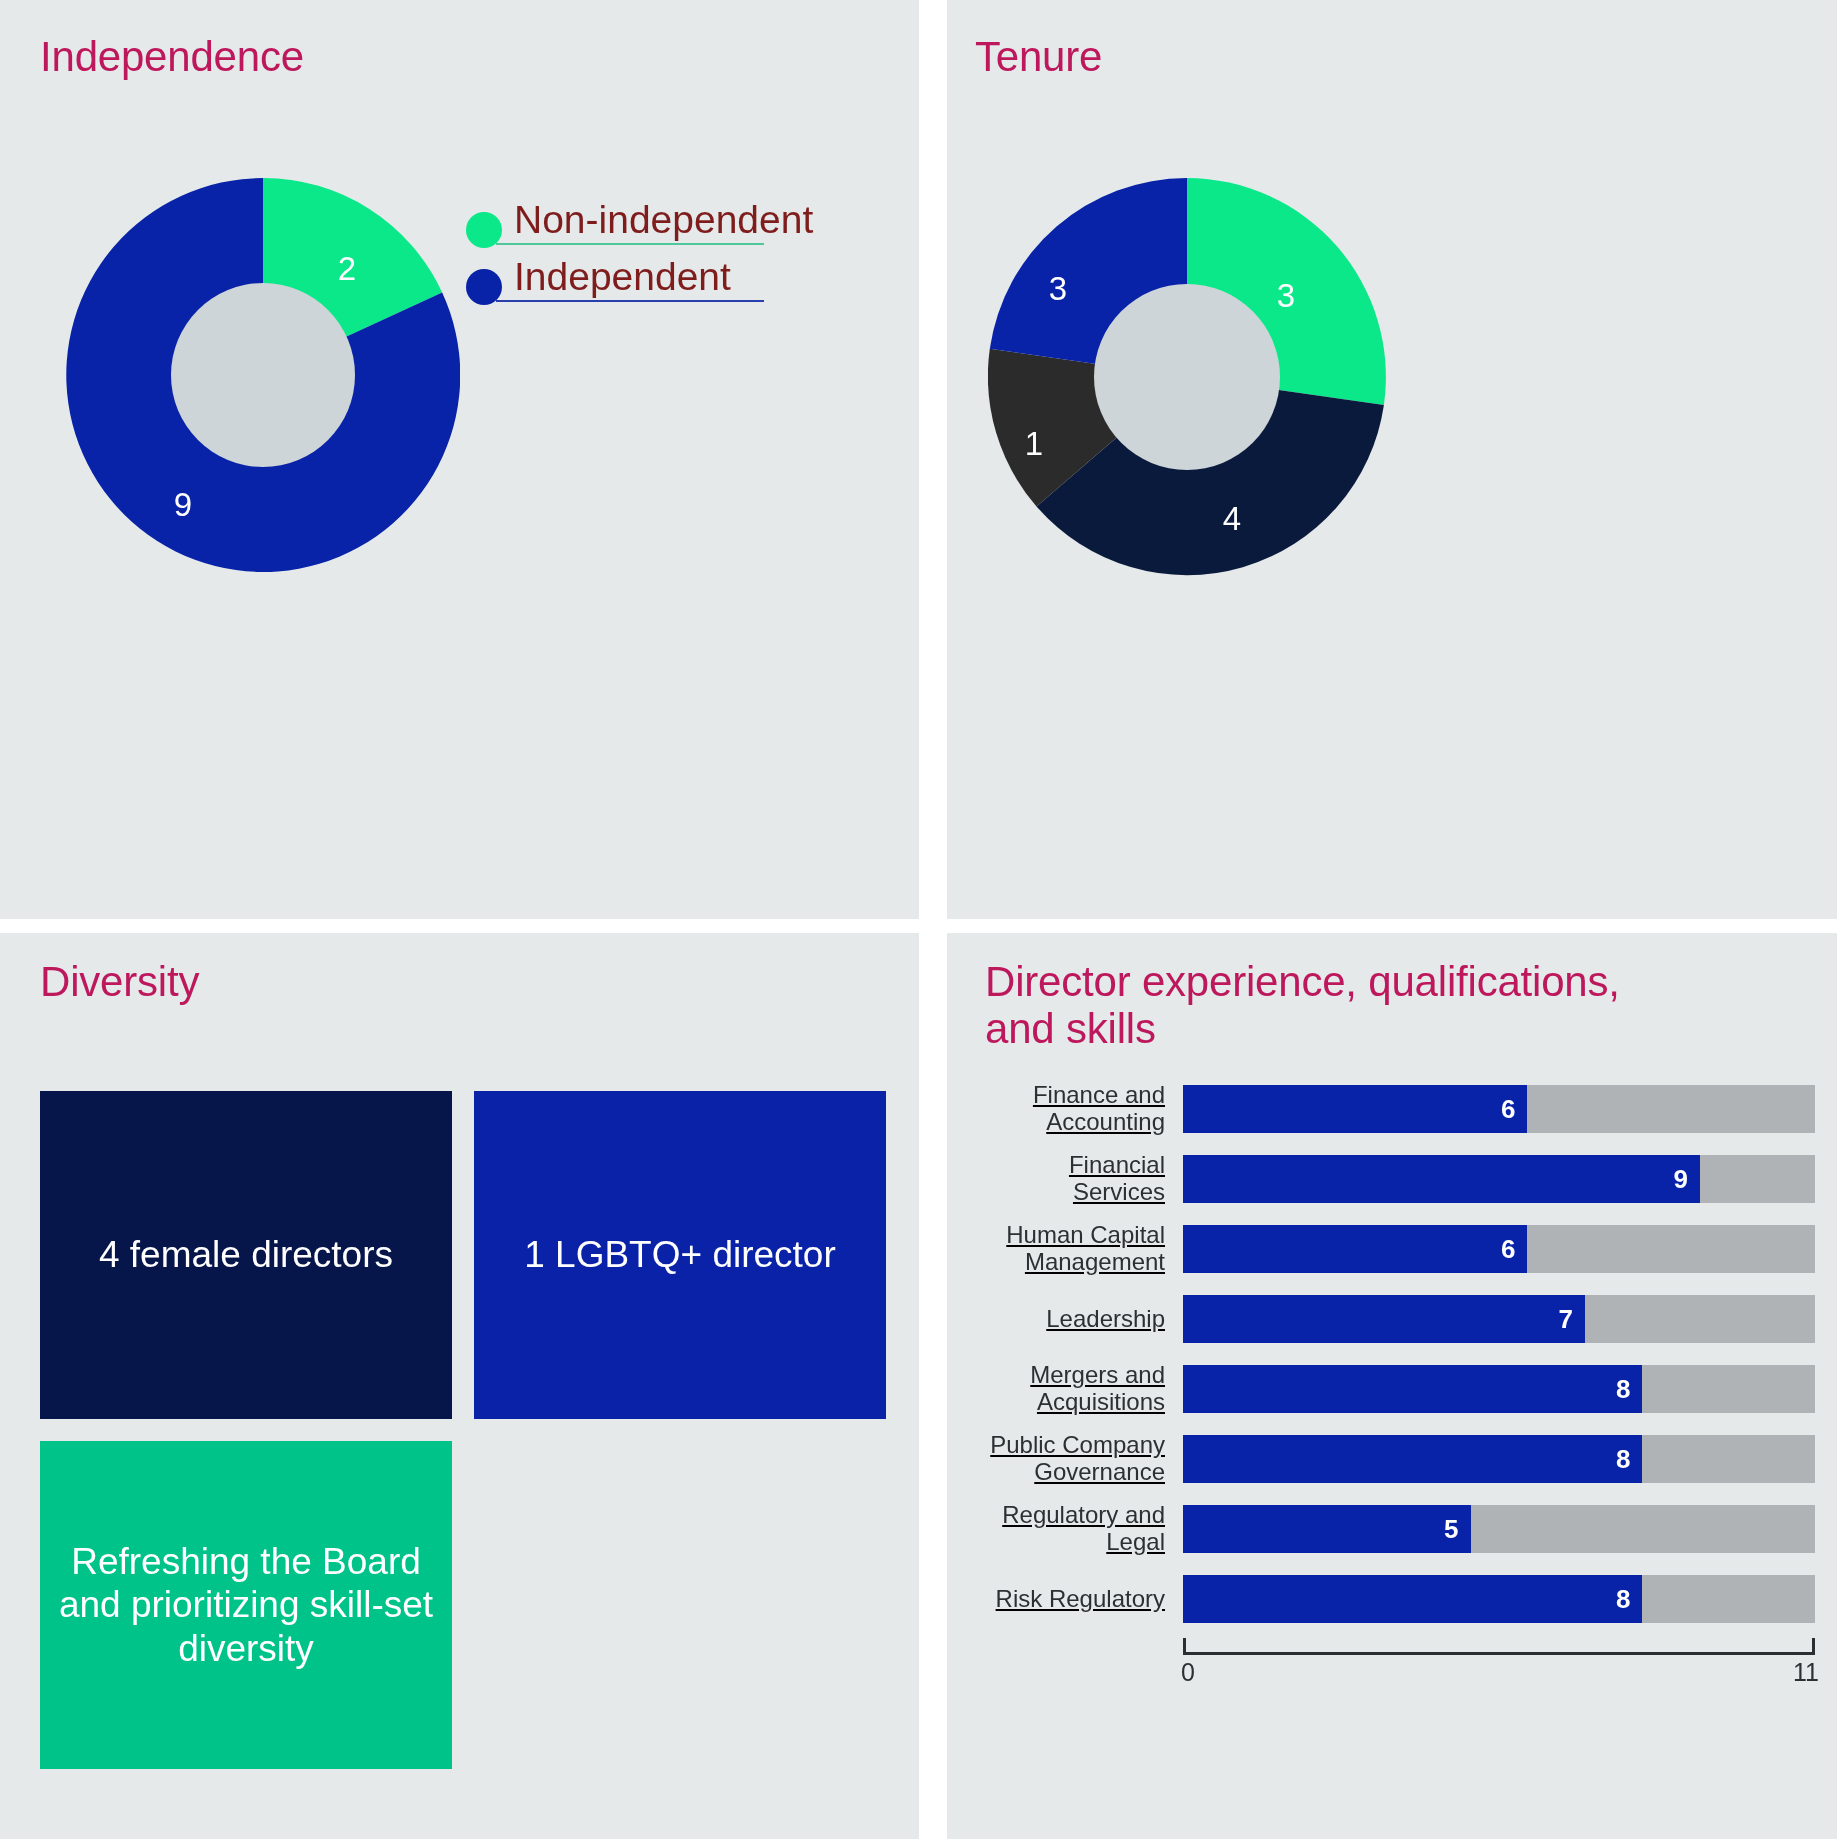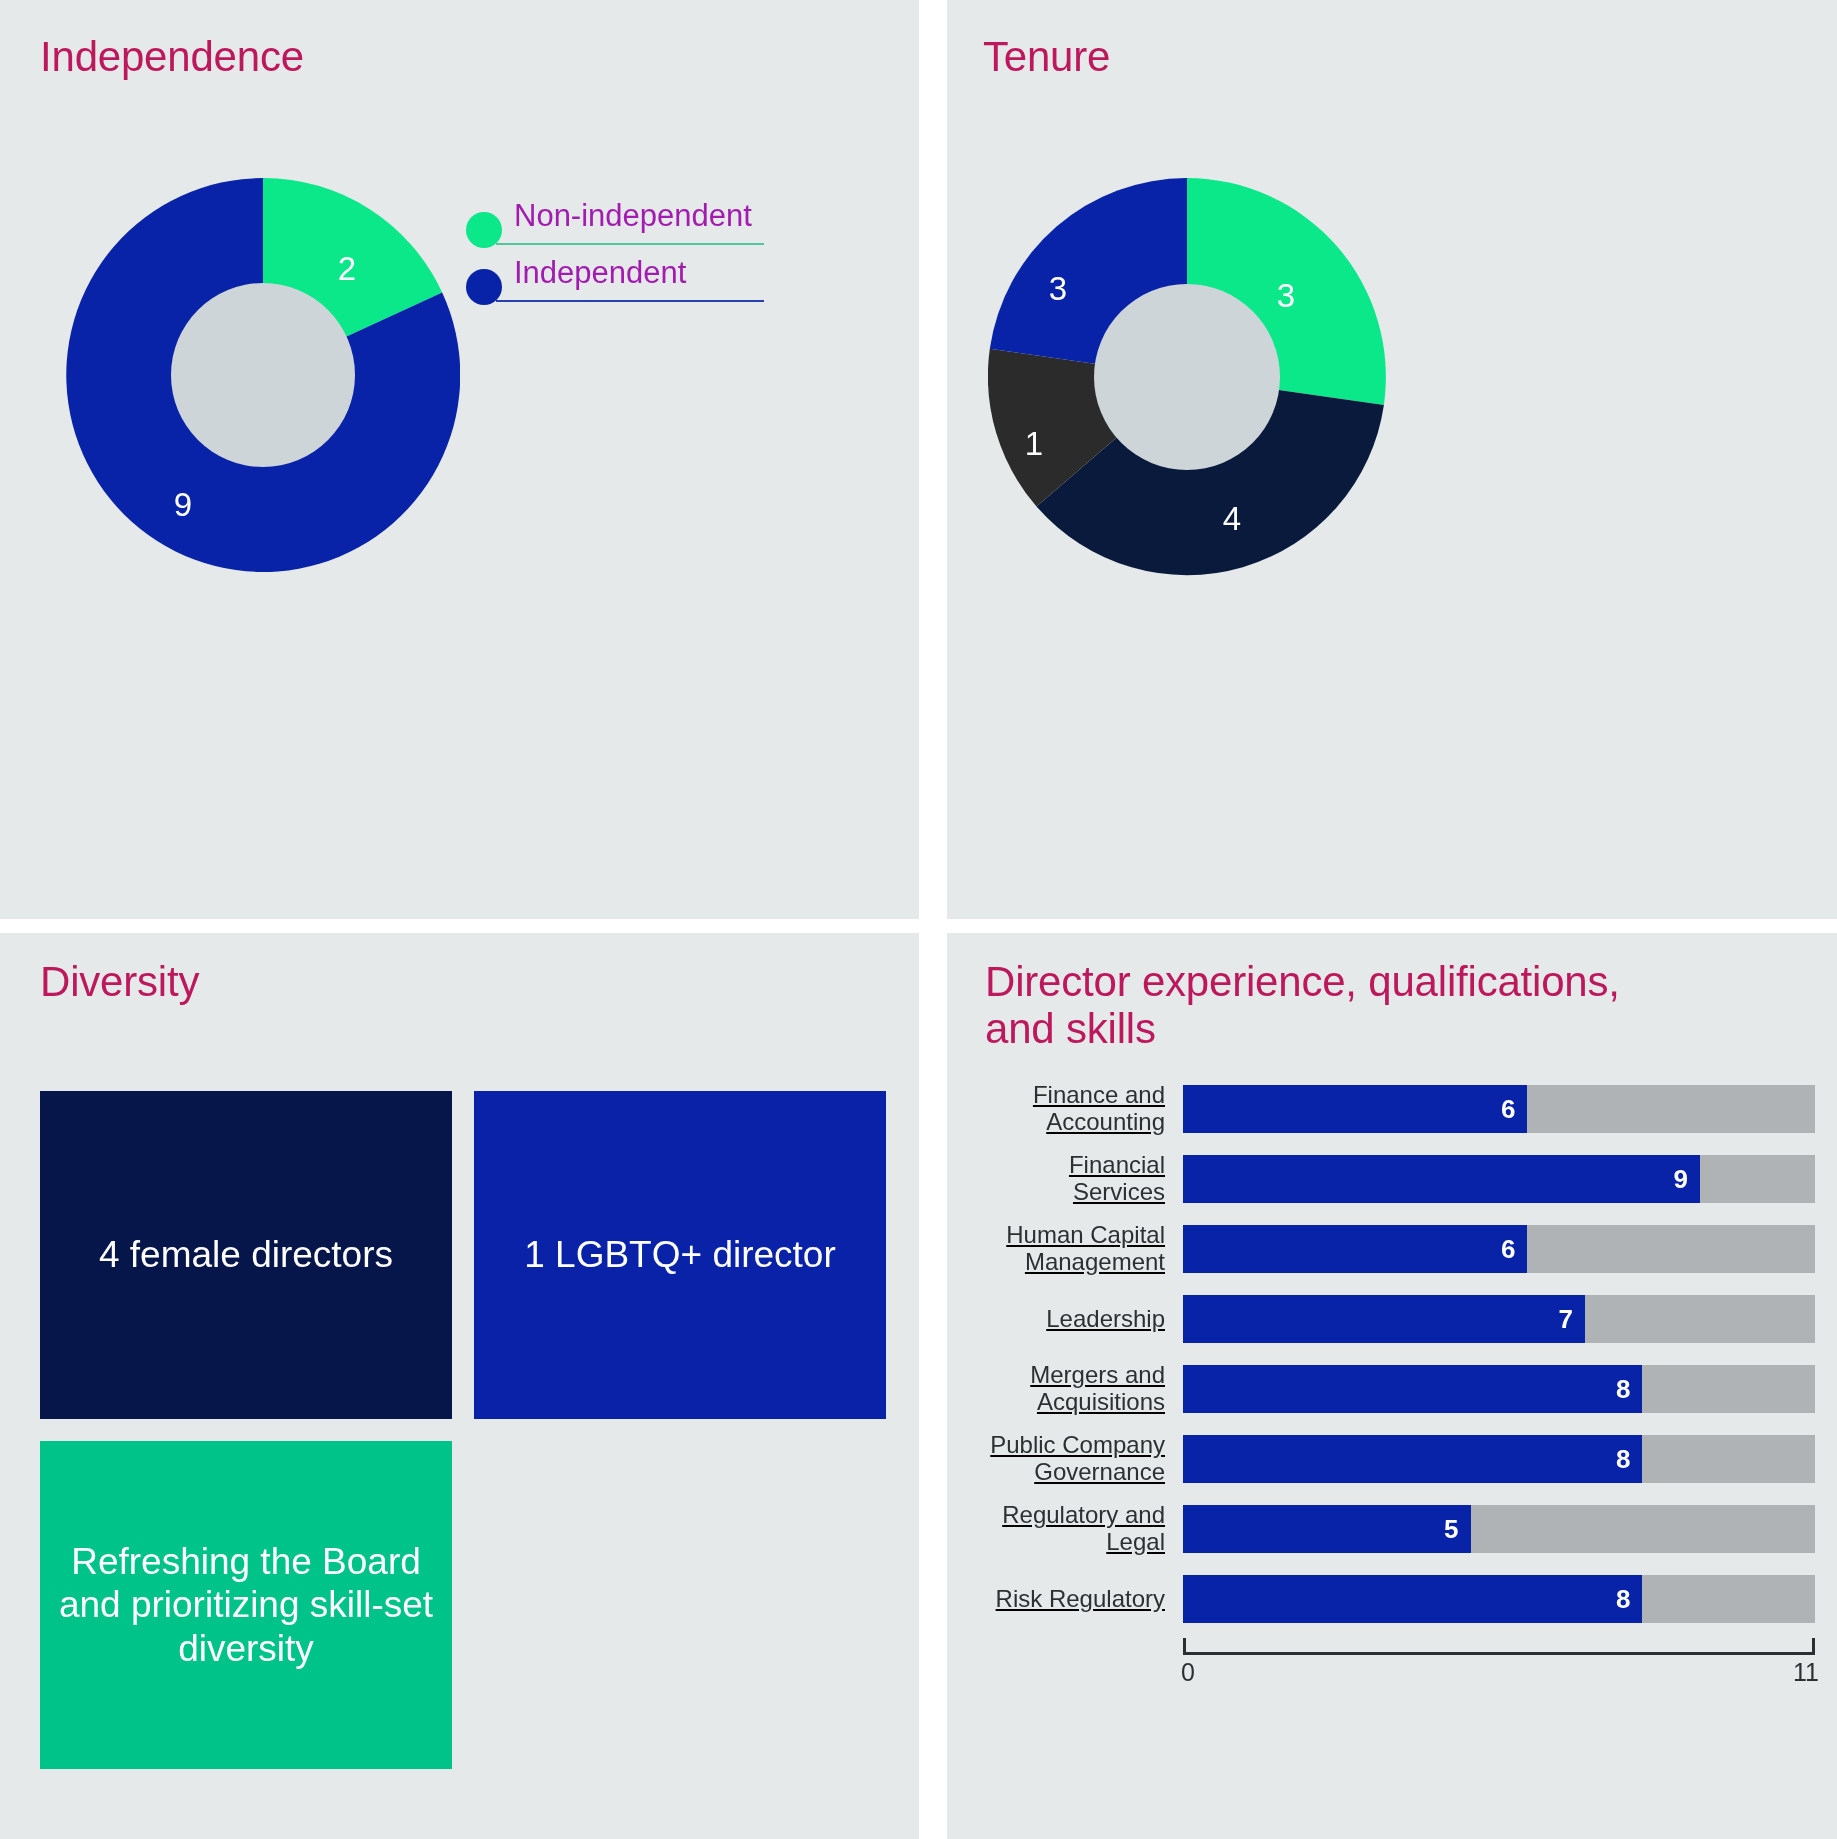--- a/index.html
+++ b/index.html
@@ -31,21 +31,21 @@
 
   .panel-title {
     position: absolute;
     font-size: 42px;
     font-weight: 400;
     color: #be185d;
     letter-spacing: -0.2px;
     line-height: 1.12;
   }
   #t-indep { left: 40px; top: 33px; }
-  #t-tenure { left: 36px; top: 33px; }
+  #t-tenure { left: 28px; top: 33px; }
   #t-div { left: 40px; top: 833px; }
   #t-skills { left: 38px; top: 833px; width: 640px; }
 
   
   .donut-wrap { position: absolute; }
   .donut { position: absolute; left: 0; top: 0; }
   .donut-hole {
     position: absolute;
     border-radius: 50%;
     background: #ced5d8;
@@ -68,22 +68,22 @@
   .legend-dot {
     position: absolute;
     left: 0; top: 14px;
     width: 36px; height: 36px;
     border-radius: 50%;
   }
   .legend-label {
     position: absolute;
     left: 48px;
     top: 0px;
-    font-size: 31px;
-    color: #a21caf;
+    font-size: 39px;
+    color: #7f1d1d;
     white-space: nowrap;
   }
   .legend-rule {
     position: absolute;
     left: 30px;
     top: 45px;
     height: 2px;
   }
 
   

